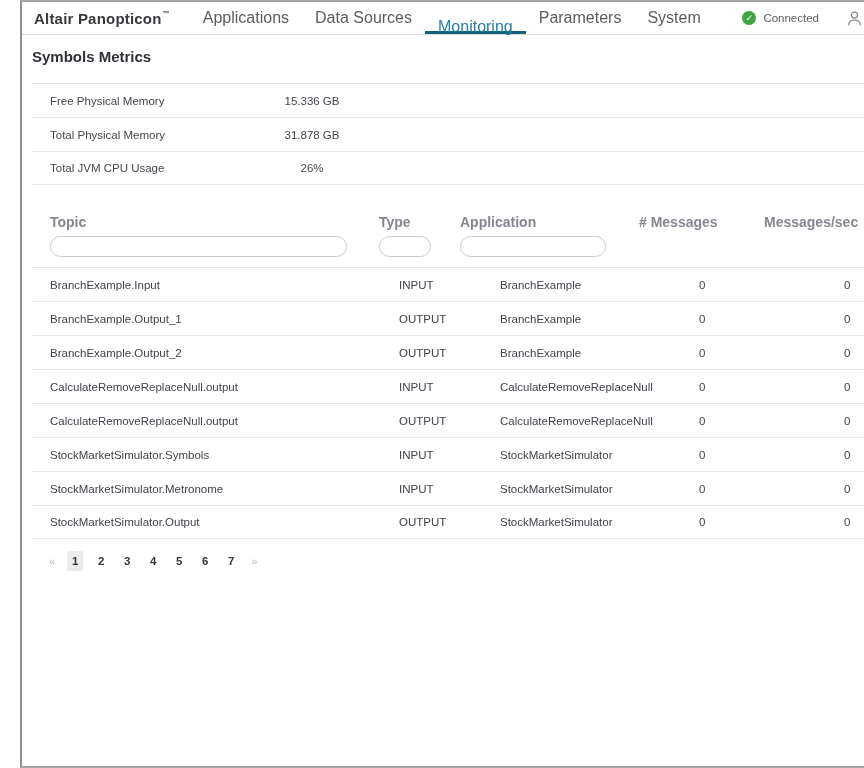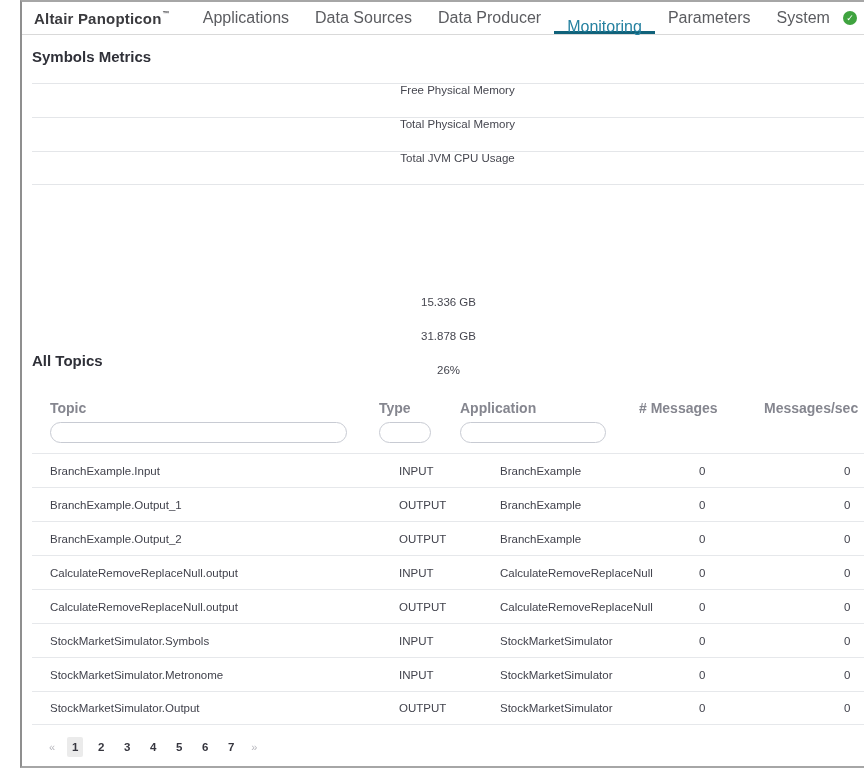--- a/index.html
+++ b/index.html
@@ -56,25 +56,25 @@
     line-height: 20px;
   }
   .engine-title { margin-top: 12px; }
   .topics-title { margin-top: 166px; }
 
   
   .engine-table { margin-top: 16px; }
   .engine-row {
     display: flex; align-items: center; height: 34px;
     border-top: 1px solid #e4e6e9;
-    font-size: 11.5px; color: #45464f; flex-direction: column;
+    font-size: 11.5px; color: #45464f;
   }
   .engine-row:last-child { border-bottom: 1px solid #e4e6e9; }
   .engine-label { flex: 0 0 212px; padding-left: 18px; }
-  .engine-value { flex: 0 0 136px; text-align: right; }
+  .engine-value { flex: 0 0 136px; text-align: center; }
 
   
   .topics-grid { display: grid; grid-template-columns: 347px 81px 179px 125px 1fr; }
   .topics-header { margin-top: 26px; height: 22px; align-items: center; }
   .topics-header .col {
     font-size: 14px; font-weight: bold; color: #85868f; white-space: nowrap;
   }
   .topics-header .col:first-child { padding-left: 18px; }
 
   .filter-row { height: 34px; align-items: start; padding-top: 3px; }
@@ -119,21 +119,20 @@
 <div class="frame">
 
   <div class="header">
     <div class="logo">
       <span>Altair Panopticon</span>
         <span class="tm">™</span>
     </div>
     <div class="nav">
       <div class="nav-item">Applications</div>
       <div class="nav-item">Data Sources</div>
-      <div class="nav-item">Data Producer</div>
       <div class="nav-item active">Monitoring</div>
       <div class="nav-item">Parameters</div>
       <div class="nav-item">System</div>
     </div>
     <div class="header-right">
       <div class="connected">
         <span class="check-circle">✓</span>
         <span>Connected</span>
       </div>
       <span class="user-icon">
@@ -156,21 +155,20 @@
       <div class="engine-row">
         <div class="engine-label">Total Physical Memory</div>
         <div class="engine-value">31.878 GB</div>
       </div>
       <div class="engine-row">
         <div class="engine-label">Total JVM CPU Usage</div>
         <div class="engine-value">26%</div>
       </div>
     </div>
 
-    <div class="section-title topics-title">All Topics</div>
 
     <div class="topics-grid topics-header">
       <div class="col">Topic</div>
       <div class="col">Type</div>
       <div class="col">Application</div>
       <div class="col"># Messages</div>
       <div class="col">Messages/sec</div>
     </div>
 
     <div class="topics-grid filter-row">

